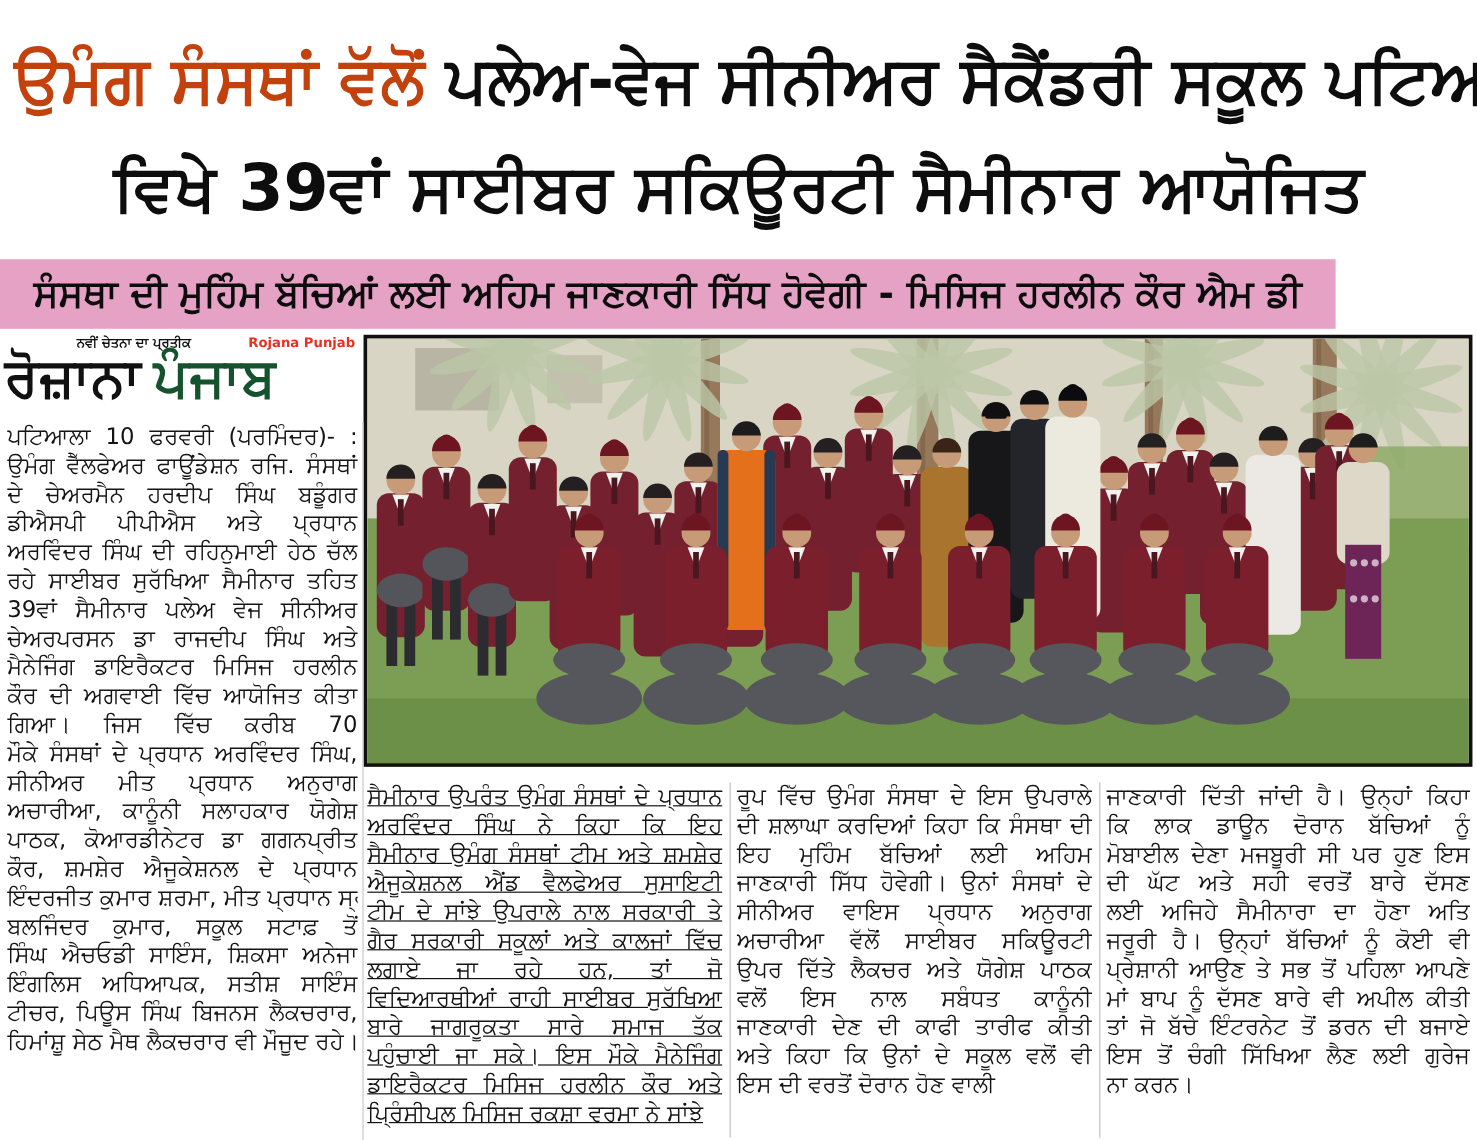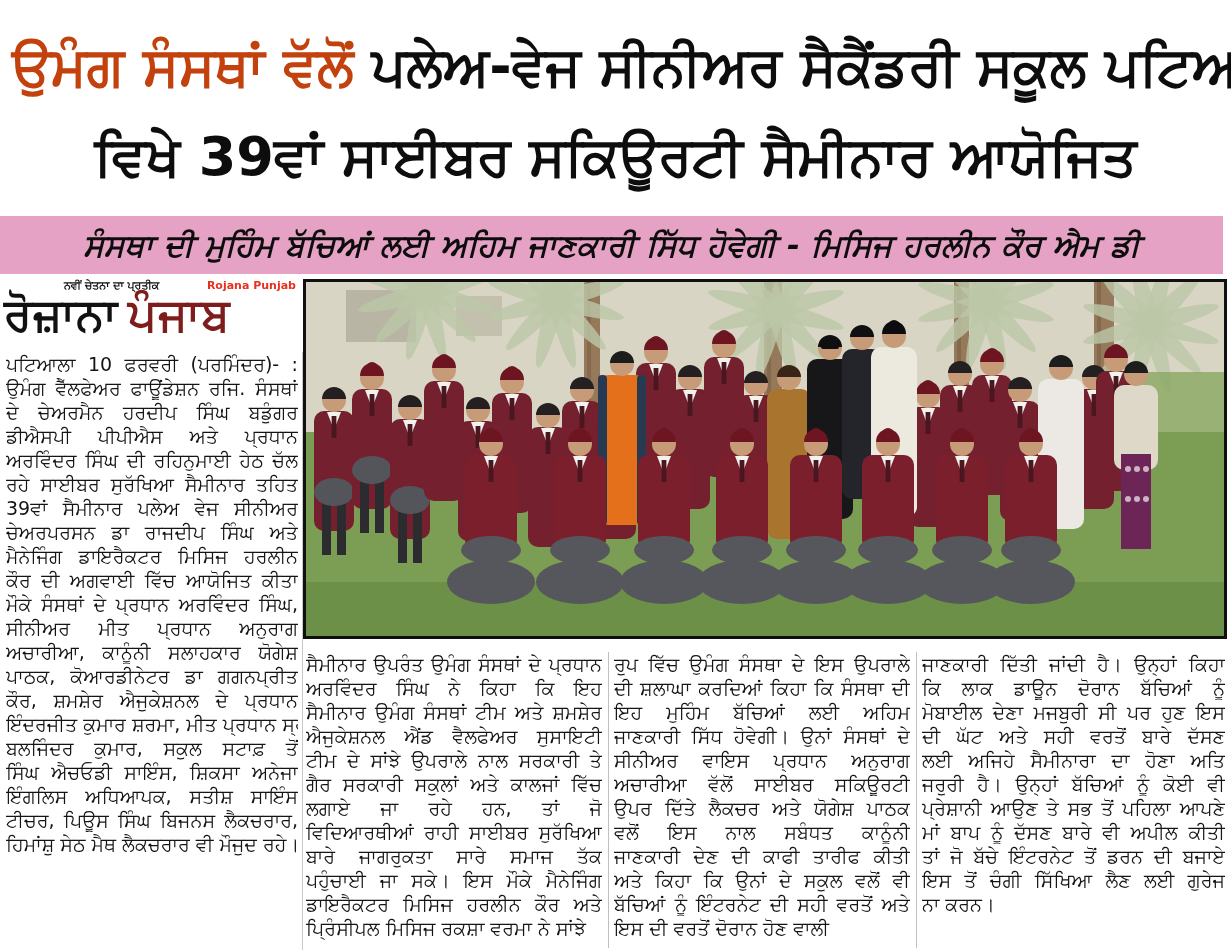--- a/index.html
+++ b/index.html
@@ -9,45 +9,45 @@
     font-family:"DejaVu Sans","Liberation Sans",sans-serif;
   }
   
   #headline { position:absolute; top:22px; left:0; right:0; }
   .hl-line { font-weight:bold; font-size:54px; line-height:90px; white-space:nowrap; color:#0d0d0d; letter-spacing:0px; }
   #hl1 { padding-left:12px; }
   #hl1 .red { color:#c2410c; margin-right:18px; }
   #hl2 { text-align:center; }
   
   #subhead {
-    position:absolute; top:216px; left:0; width:1223px; height:58px;
-    background:#e5a2c4; display:flex; align-items:center; justify-content:center;font-style:italic;
+    position:absolute; top:216px; left:0; width:1113px; height:58px;
+    background:#e5a2c4; display:flex; align-items:center; justify-content:center;
   }
   #subhead .sh-text { font-weight:bold; font-size:31px; color:#0d0d0d; white-space:nowrap; }
   
   #masthead { position:absolute; left:4px; top:279px; width:296px; height:68px; }
   #masthead-top { display:flex; justify-content:space-between; align-items:flex-start; padding:0 4px 0 60px; }
   #masthead-tagline { font-size:11px; font-weight:bold; color:#111; }
   #masthead-en { font-size:11px; font-weight:bold; color:#e8301e; }
   #masthead-name { font-size:45px; font-weight:bold; line-height:46px; white-space:nowrap; letter-spacing:1px; }
   #masthead-name .black { color:#111; }
-  #masthead-name .red { color:#7f1d1d; margin-left:10px;text-align:right; }
+  #masthead-name .red { color:#14532d; margin-left:10px;text-align:right; }
   
   #photo-frame {
     position:absolute; left:303px; top:279px; width:924px; height:360px;
     border:3px solid #101010; box-sizing:border-box; background:#cfcabb; overflow:hidden;
   }
   #photo-frame svg { display:block; width:100%; height:100%; }
   
   .col {
     position:absolute; overflow:hidden; color:#141414;
     font-size:19px; line-height:24px;
   }
   #col1 { left:6px;   top:352px; width:292px; height:598px; border-right:1px solid #c9c9c9; padding-right:4px; }
-  #col2 { left:306px; top:652px; width:296px; height:296px; border-right:1px solid #c0c0c0; padding-right:6px; }
+  #col2 { left:306px; top:652px; width:296px; height:296px; border-right:1px solid #c0c0c0; padding-right:6px;text-decoration:underline; }
   #col3 { left:614px; top:652px; width:296px; height:296px; border-right:1px solid #c0c0c0; padding-right:6px; }
   #col4 { left:922px; top:652px; width:303px; height:296px; }
   .tl { text-align:justify; text-align-last:justify; white-space:nowrap; overflow:hidden; }
   .tl.last { text-align-last:left; }
 </style>
 </head>
 <body>
 
 <div id="page">
 
@@ -330,20 +330,21 @@
       <div class="tl">ਪਟਿਆਲਾ 10 ਫਰਵਰੀ (ਪਰਮਿੰਦਰ)- :</div>
       <div class="tl">ਉਮੰਗ ਵੈੱਲਫੇਅਰ ਫਾਊਂਡੇਸ਼ਨ ਰਜਿ. ਸੰਸਥਾਂ</div>
       <div class="tl">ਦੇ ਚੇਅਰਮੈਨ ਹਰਦੀਪ ਸਿੰਘ ਬਡੂੰਗਰ</div>
       <div class="tl">ਡੀਐਸਪੀ ਪੀਪੀਐਸ ਅਤੇ ਪ੍ਰਧਾਨ</div>
       <div class="tl">ਅਰਵਿੰਦਰ ਸਿੰਘ ਦੀ ਰਹਿਨੁਮਾਈ ਹੇਠ ਚੱਲ</div>
       <div class="tl">ਰਹੇ ਸਾਈਬਰ ਸੁਰੱਖਿਆ ਸੈਮੀਨਾਰ ਤਹਿਤ</div>
       <div class="tl">39ਵਾਂ ਸੈਮੀਨਾਰ ਪਲੇਅ ਵੇਜ ਸੀਨੀਅਰ</div>
       <div class="tl">ਚੇਅਰਪਰਸਨ ਡਾ ਰਾਜਦੀਪ ਸਿੰਘ ਅਤੇ</div>
       <div class="tl">ਮੈਨੇਜਿੰਗ ਡਾਇਰੈਕਟਰ ਮਿਸਿਜ ਹਰਲੀਨ</div>
       <div class="tl">ਕੌਰ ਦੀ ਅਗਵਾਈ ਵਿੱਚ ਆਯੋਜਿਤ ਕੀਤਾ</div>
+      <div class="tl">ਗਿਆ। ਜਿਸ ਵਿੱਚ ਕਰੀਬ 70</div>
       <div class="tl">ਮੌਕੇ ਸੰਸਥਾਂ ਦੇ ਪ੍ਰਧਾਨ ਅਰਵਿੰਦਰ ਸਿੰਘ,</div>
       <div class="tl">ਸੀਨੀਅਰ ਮੀਤ ਪ੍ਰਧਾਨ ਅਨੁਰਾਗ</div>
       <div class="tl">ਅਚਾਰੀਆ, ਕਾਨੂੰਨੀ ਸਲਾਹਕਾਰ ਯੋਗੇਸ਼</div>
       <div class="tl">ਪਾਠਕ, ਕੋਆਰਡੀਨੇਟਰ ਡਾ ਗਗਨਪ੍ਰੀਤ</div>
       <div class="tl">ਕੌਰ, ਸ਼ਮਸ਼ੇਰ ਐਜੂਕੇਸ਼ਨਲ ਦੇ ਪ੍ਰਧਾਨ</div>
       <div class="tl">ਇੰਦਰਜੀਤ ਕੁਮਾਰ ਸ਼ਰਮਾ, ਮੀਤ ਪ੍ਰਧਾਨ ਸ੍ਰੀ</div>
       <div class="tl">ਬਲਜਿੰਦਰ ਕੁਮਾਰ, ਸਕੂਲ ਸਟਾਫ਼ ਤੋਂ</div>
       <div class="tl">ਸਿੰਘ ਐਚਓਡੀ ਸਾਇੰਸ, ਸ਼ਿਕਸਾ ਅਨੇਜਾ</div>
       <div class="tl">ਇੰਗਲਿਸ ਅਧਿਆਪਕ, ਸਤੀਸ਼ ਸਾਇੰਸ</div>
       <div class="tl">ਟੀਚਰ, ਪਿਊਸ ਸਿੰਘ ਬਿਜਨਸ ਲੈਕਚਰਾਰ,</div>
@@ -367,21 +368,20 @@
       <div class="tl">ਰੂਪ ਵਿੱਚ ਉਮੰਗ ਸੰਸਥਾ ਦੇ ਇਸ ਉਪਰਾਲੇ</div>
       <div class="tl">ਦੀ ਸ਼ਲਾਘਾ ਕਰਦਿਆਂ ਕਿਹਾ ਕਿ ਸੰਸਥਾ ਦੀ</div>
       <div class="tl">ਇਹ ਮੁਹਿੰਮ ਬੱਚਿਆਂ ਲਈ ਅਹਿਮ</div>
       <div class="tl">ਜਾਣਕਾਰੀ ਸਿੱਧ ਹੋਵੇਗੀ। ਉਨਾਂ ਸੰਸਥਾਂ ਦੇ</div>
       <div class="tl">ਸੀਨੀਅਰ ਵਾਇਸ ਪ੍ਰਧਾਨ ਅਨੁਰਾਗ</div>
       <div class="tl">ਅਚਾਰੀਆ ਵੱਲੋਂ ਸਾਈਬਰ ਸਕਿਊਰਟੀ</div>
       <div class="tl">ਉਪਰ ਦਿੱਤੇ ਲੈਕਚਰ ਅਤੇ ਯੋਗੇਸ਼ ਪਾਠਕ</div>
       <div class="tl">ਵਲੋਂ ਇਸ ਨਾਲ ਸਬੰਧਤ ਕਾਨੂੰਨੀ</div>
       <div class="tl">ਜਾਣਕਾਰੀ ਦੇਣ ਦੀ ਕਾਫੀ ਤਾਰੀਫ ਕੀਤੀ</div>
       <div class="tl">ਅਤੇ ਕਿਹਾ ਕਿ ਉਨਾਂ ਦੇ ਸਕੂਲ ਵਲੋਂ ਵੀ</div>
-      <div class="tl">ਬੱਚਿਆਂ ਨੂੰ ਇੰਟਰਨੇਟ ਦੀ ਸਹੀ ਵਰਤੋਂ ਅਤੇ</div>
       <div class="tl last">ਇਸ ਦੀ ਵਰਤੋਂ ਦੋਰਾਨ ਹੋਣ ਵਾਲੀ</div>
     </div>
   <div class="col" id="col4">
       <div class="tl">ਜਾਣਕਾਰੀ ਦਿੱਤੀ ਜਾਂਦੀ ਹੈ। ਉਨ੍ਹਾਂ ਕਿਹਾ</div>
       <div class="tl">ਕਿ ਲਾਕ ਡਾਊਨ ਦੋਰਾਨ ਬੱਚਿਆਂ ਨੂੰ</div>
       <div class="tl">ਮੋਬਾਈਲ ਦੇਣਾ ਮਜਬੂਰੀ ਸੀ ਪਰ ਹੁਣ ਇਸ</div>
       <div class="tl">ਦੀ ਘੱਟ ਅਤੇ ਸਹੀ ਵਰਤੋਂ ਬਾਰੇ ਦੱਸਣ</div>
       <div class="tl">ਲਈ ਅਜਿਹੇ ਸੈਮੀਨਾਰਾ ਦਾ ਹੋਣਾ ਅਤਿ</div>
       <div class="tl">ਜਰੂਰੀ ਹੈ। ਉਨ੍ਹਾਂ ਬੱਚਿਆਂ ਨੂੰ ਕੋਈ ਵੀ</div>
       <div class="tl">ਪ੍ਰੇਸ਼ਾਨੀ ਆਉਣ ਤੇ ਸਭ ਤੋਂ ਪਹਿਲਾ ਆਪਣੇ</div>

